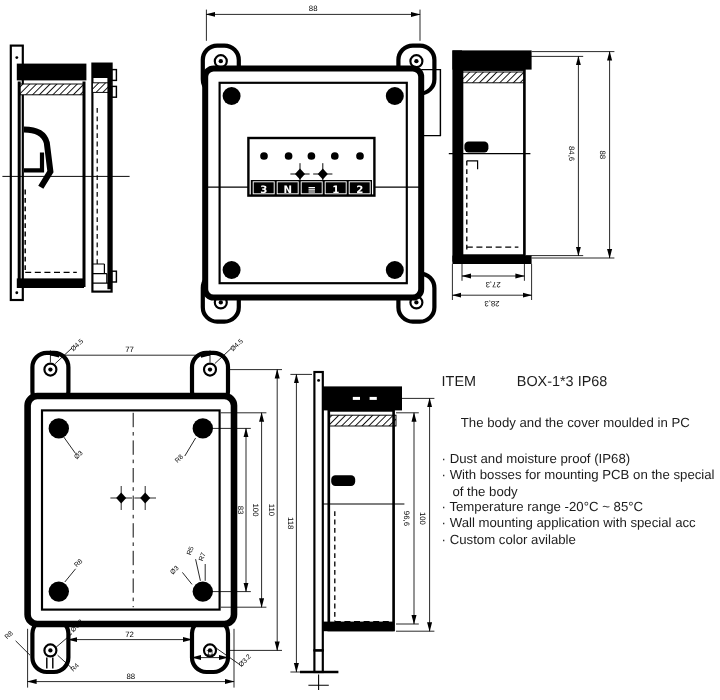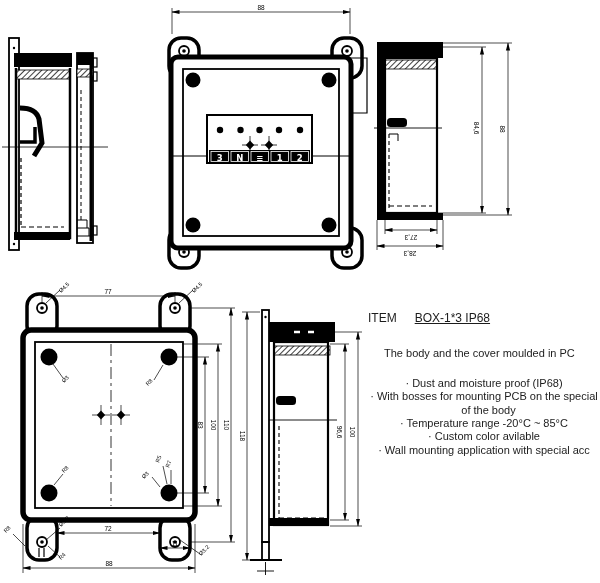--- a/index.html
+++ b/index.html
@@ -7,24 +7,24 @@
         font-family:"Liberation Sans",sans-serif;}
   .view{position:absolute;}
   svg{display:block;overflow:visible;}
   svg line,svg path,svg rect,svg circle{vector-effect:none;}
   .dim{font-family:"Liberation Sans",sans-serif;font-size:6.5px;fill:#000;}
   .dim-sm{font-family:"Liberation Sans",sans-serif;font-size:5.6px;fill:#000;}
   .term{font-family:"DejaVu Sans",sans-serif;font-size:8.5px;font-weight:bold;fill:#fff;}
   .specs{position:absolute;left:368px;top:312px;width:232px;color:#1c1c1c;
          font-size:11px;line-height:13.4px;}
   .specs-title{font-size:12px;margin:0 0 22px 0;}
-  .specs-title .gap{margin-left:18px;text-decoration:underline;}
+  .specs-title .gap{margin-left:34px;}
   .specs-intro{margin:16px;}
   .specs ul{list-style:none;margin:0;padding:0;}
-  .specs li{padding-left:9px;text-indent:-9px;text-align:center;}
+  .specs li{padding-left:9px;text-indent:-9px;}
 </style>
 </head>
 <body>
 
 <div class="page">
 
   <svg class="view" style="left:2px;top:30px" width="112" height="230" viewBox="0 0 112 230">
     <defs>
       <pattern id="hA" width="4" height="4" patternUnits="userSpaceOnUse" patternTransform="rotate(45)">
         <rect width="4" height="4" fill="#fff"></rect>
@@ -313,18 +313,18 @@
 
   <div class="specs">
     <p class="specs-title">
       <span>ITEM</span><span class="gap">BOX-1*3 IP68</span>
     </p>
     <p class="specs-intro">The body and the cover moulded in PC</p>
     <ul>
       <li>· Dust and moisture proof (IP68)</li>
       <li>· With bosses for mounting PCB on the special of the body</li>
       <li>· Temperature range -20°C ~ 85°C</li>
+      <li>· Wall mounting application with special acc</li>
       <li>· Custom color avilable</li>
-      <li>· Wall mounting application with special acc</li>
     </ul>
   </div>
 
 </div>
 
 </body></html>

